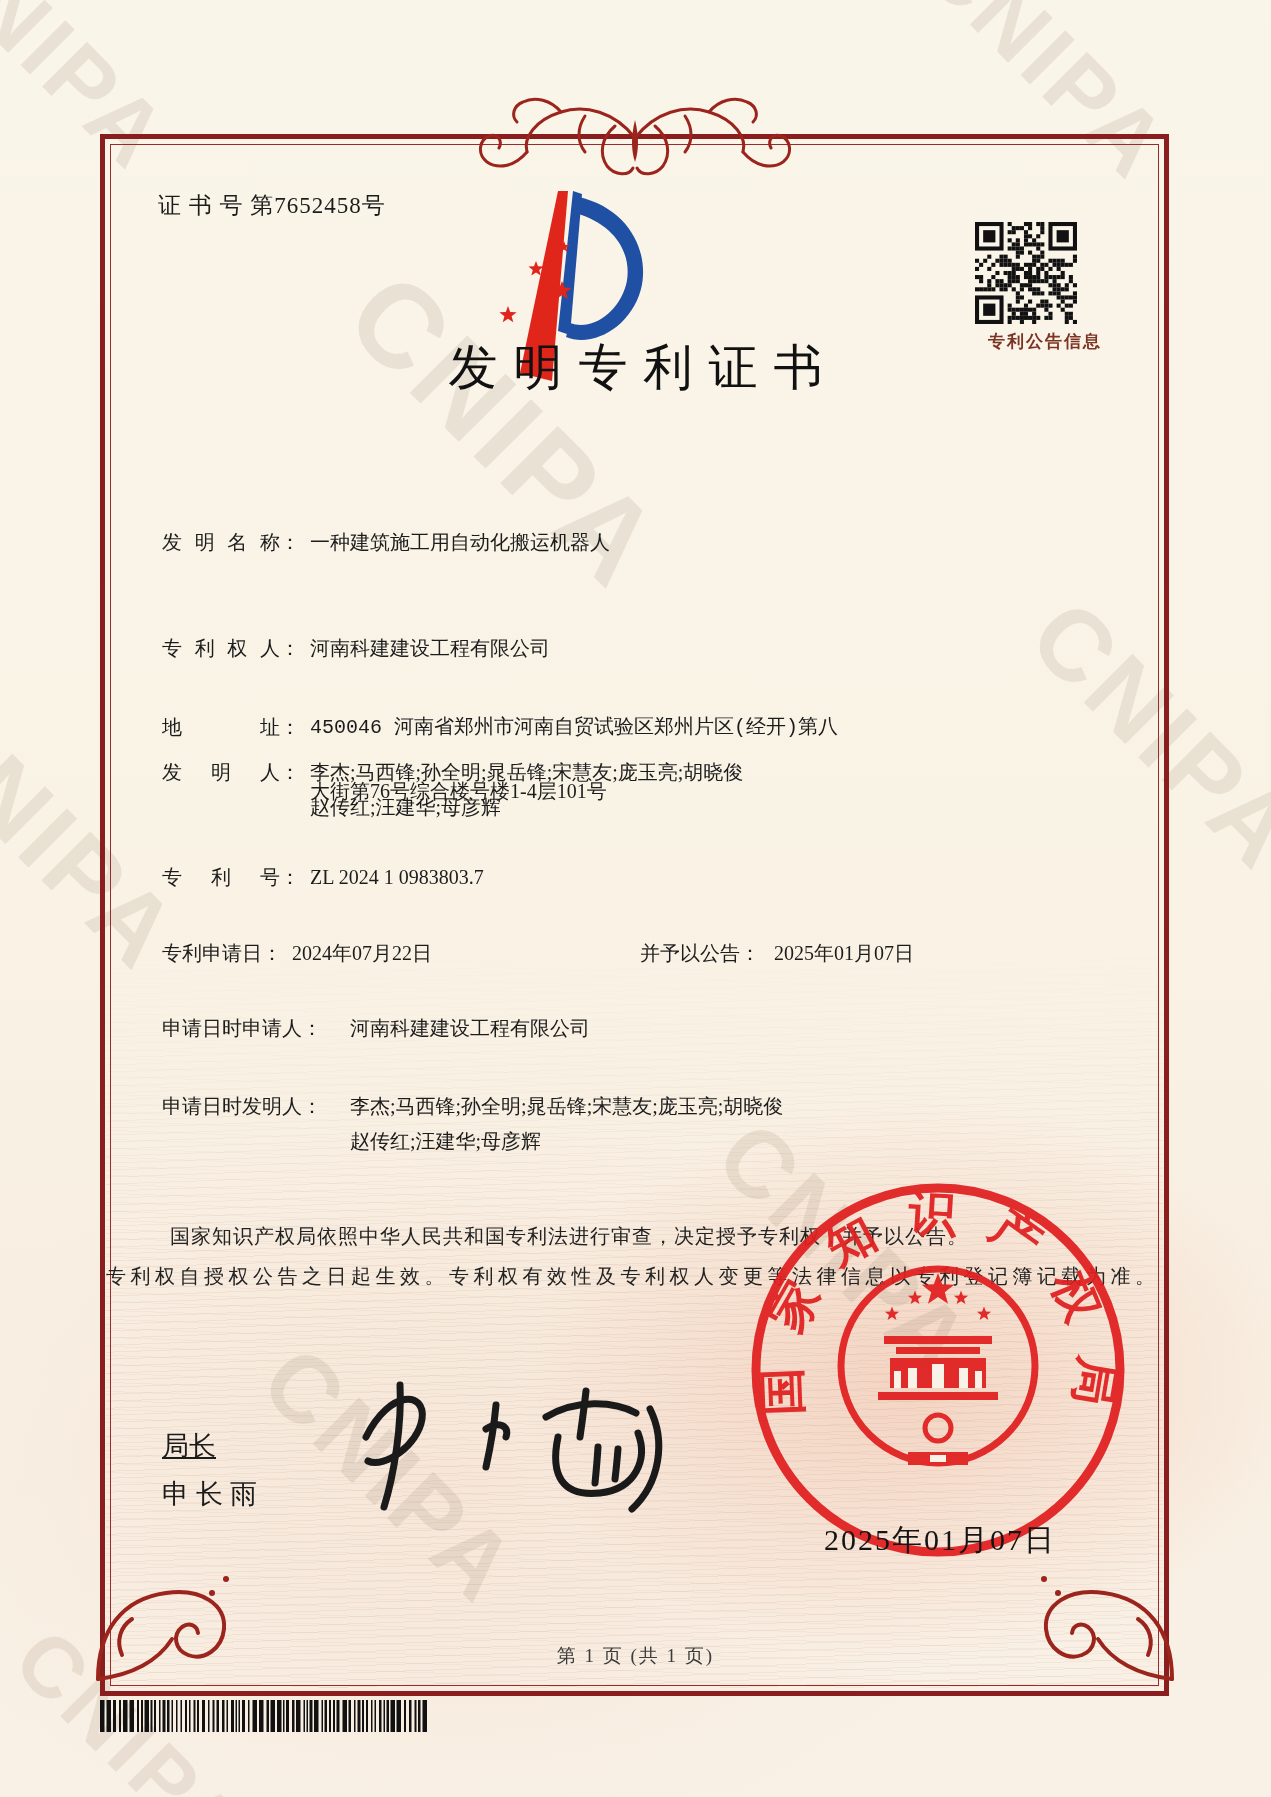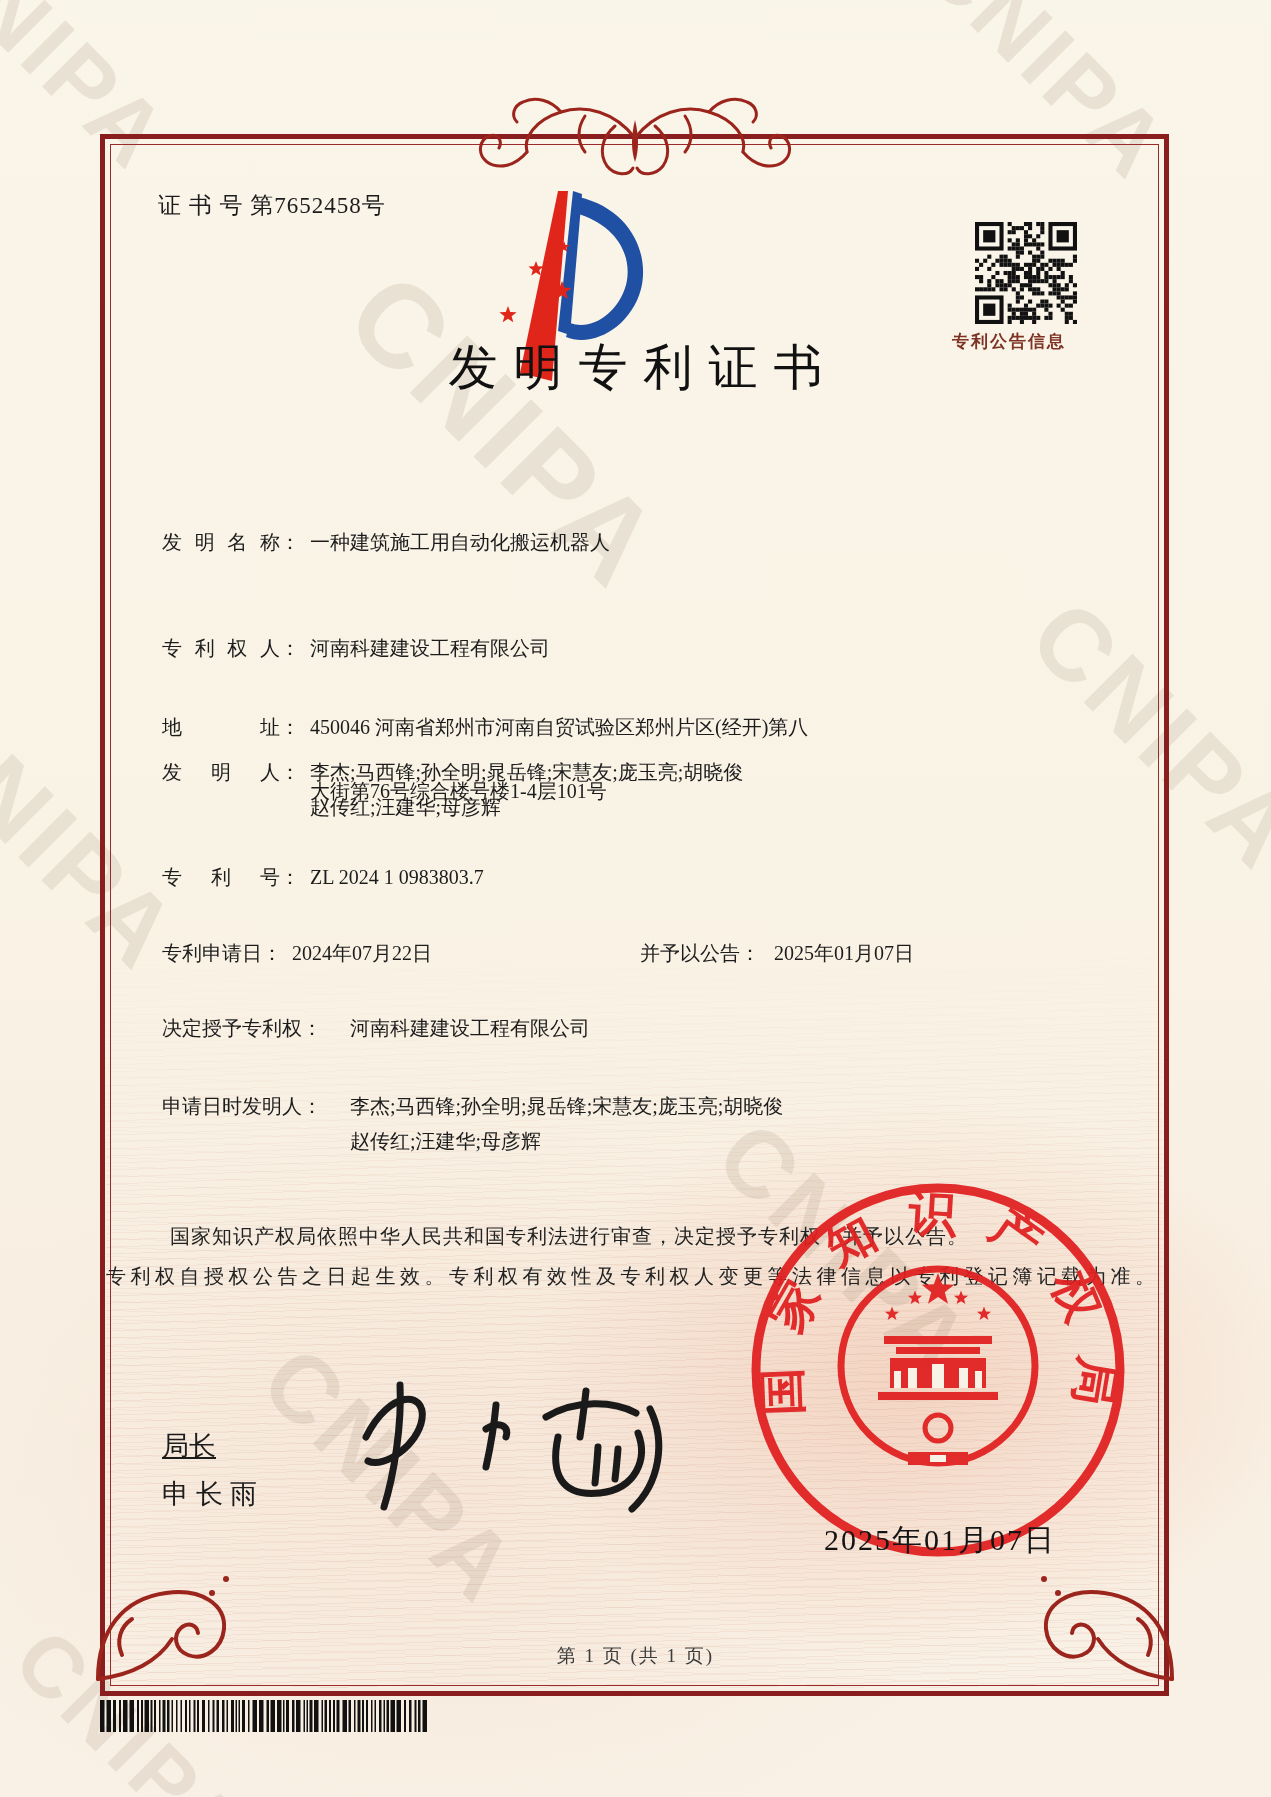--- a/index.html
+++ b/index.html
@@ -22,21 +22,21 @@
     mask-image:linear-gradient(180deg,transparent 0 52%,#000 72%);}
   
   .wm{position:absolute;font-family:"Liberation Sans","DejaVu Sans",sans-serif;font-weight:700;
       color:rgba(148,132,104,0.16);letter-spacing:5px;transform:translate(-50%,-50%) rotate(45deg);white-space:nowrap;}
   
   .frame{left:100px;top:134px;width:1059px;height:1552px;border:5px solid #8a1e1e;}
   .frame-inner{position:absolute;left:5px;top:5px;right:5px;bottom:5px;border:1px solid #9b2a2a;}
   
   .certno{left:158px;top:190px;font-size:23px;letter-spacing:1px;}
   .qrwrap{left:975px;top:222px;width:102px;}
-  .qrcap{left:952px;top:330px;width:150px;text-align:left;font-size:17px;letter-spacing:2px;color:#7d3324;font-weight:bold;}
+  .qrcap{left:952px;top:330px;width:150px;text-align:right;font-size:17px;letter-spacing:2px;color:#7d3324;font-weight:bold;}
   .title{left:0;top:335px;width:1271px;text-align:center;font-size:49px;font-weight:normal;
          letter-spacing:16px;text-indent:16px;color:#111;}
   .row{position:absolute;left:162px;font-size:20px;line-height:35px;white-space:nowrap;}
   .lbl{display:inline-block;width:118px;text-align:justify;text-align-last:justify;vertical-align:top;}
   .lblwide{display:inline-block;vertical-align:top;}
   .val{display:inline-block;vertical-align:top;margin-left:10px;white-space:normal;}
   .val2{display:inline-block;vertical-align:top;margin-left:28px;white-space:normal;}
   .pair2{position:absolute;left:478px;top:0;white-space:nowrap;}
   .pair2 .pv{margin-left:14px;}
   .stm1{left:170px;top:1223px;font-size:20px;letter-spacing:1px;color:#222;}
@@ -346,38 +346,38 @@
 
 <div class="row" style="top:525px;">
   <span class="lbl">发明名称</span><span>：</span><span class="val">一种建筑施工用自动化搬运机器人</span>
 </div>
 
 <div class="row" style="top:631px;">
   <span class="lbl">专利权人</span><span>：</span><span class="val">河南科建建设工程有限公司</span>
 </div>
 
 <div class="row" style="top:710px;">
-  <span class="lbl">地址</span><span>：</span><span class="val"><span style="display:block;">450046 河南省郑州市河南自贸试验区郑州片区(经开)第八</span><span style="display:block;margin-top:29px;">大街第76号综合楼号楼1-4层101号</span></span>
+  <span class="lbl">地址</span><span>：</span><span class="val"><span style="display:block;font-family:Liberation Mono, monospace;">450046 河南省郑州市河南自贸试验区郑州片区(经开)第八</span><span style="display:block;margin-top:29px;">大街第76号综合楼号楼1-4层101号</span></span>
 </div>
 
 <div class="row" style="top:755px;">
   <span class="lbl">发明人</span><span>：</span><span class="val"><span style="display:block;">李杰;马西锋;孙全明;晁岳锋;宋慧友;庞玉亮;胡晓俊</span><span style="display:block;">赵传红;汪建华;母彦辉</span></span>
 </div>
 
 <div class="row" style="top:860px;">
   <span class="lbl">专利号</span><span>：</span><span class="val">ZL 2024 1 0983803.7</span>
 </div>
 
 <div class="row" style="top:936px;">
   <span class="lblwide">专利申请日</span><span>：</span><span class="val">2024年07月22日</span>
   <span class="pair2"><span>并予以公告</span><span>：</span><span class="pv">2025年01月07日</span></span>
 </div>
 
 <div class="row" style="top:1011px;">
-  <span class="lblwide">决定授予专利权</span><span>：</span><span class="val2">河南科建建设工程有限公司</span>
+  <span class="lblwide">申请日时申请人</span><span>：</span><span class="val2">河南科建建设工程有限公司</span>
 </div>
 
 <div class="row" style="top:1089px;">
   <span class="lblwide">申请日时发明人</span><span>：</span><span class="val2"><span style="display:block;">李杰;马西锋;孙全明;晁岳锋;宋慧友;庞玉亮;胡晓俊</span><span style="display:block;">赵传红;汪建华;母彦辉</span></span>
 </div>
 
 <div class="abs stm1">国家知识产权局依照中华人民共和国专利法进行审查，决定授予专利权，并予以公告。</div>
 <div class="abs stm2">专利权自授权公告之日起生效。专利权有效性及专利权人变更等法律信息以专利登记簿记载为准。</div>
 
 <div class="abs dirtitle">局长</div>

